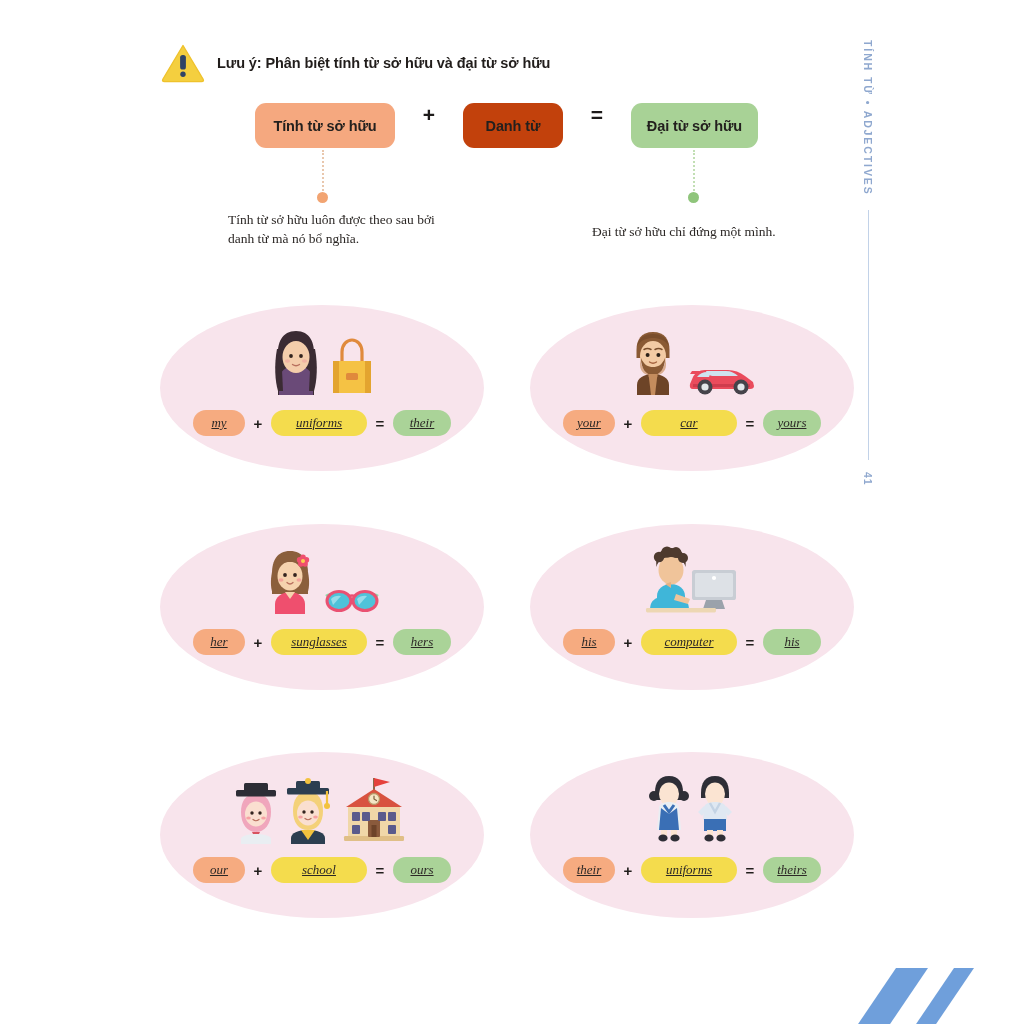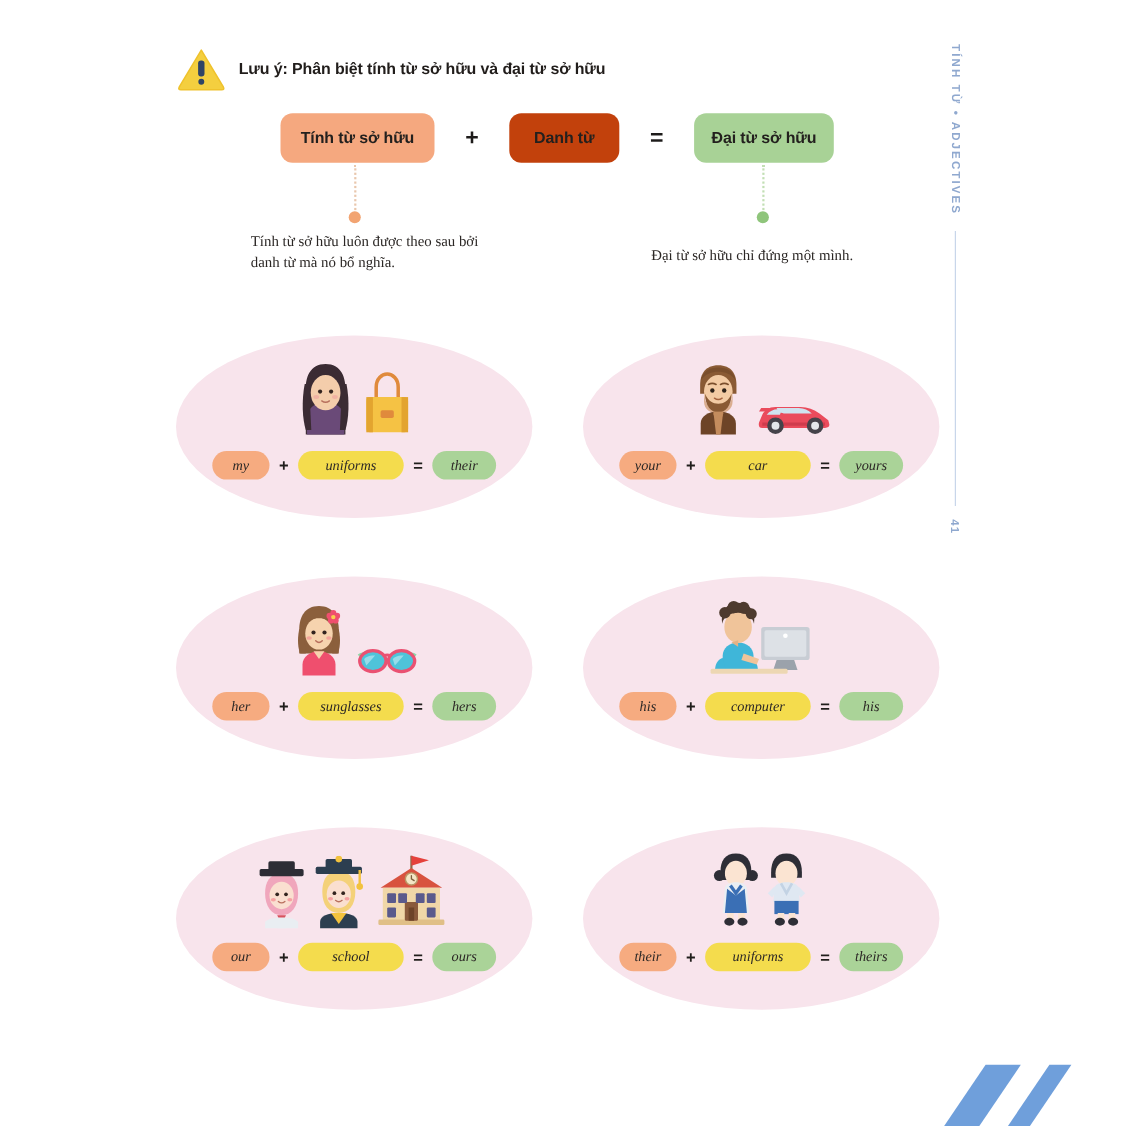--- a/index.html
+++ b/index.html
@@ -14,21 +14,21 @@
 
   
   .note-row{position:absolute;left:160px;top:42px;display:flex;align-items:center;gap:11px;}
   .warn-icon{width:46px;height:42px;flex:0 0 auto;}
   .note-title{
     font-size:14.5px;font-weight:bold;color:#211d1b;letter-spacing:-0.1px;
     white-space:nowrap;
   }
 
   
-  .formula{position:absolute;left:255px;top:103px;display:flex;align-items:center;}
+  .formula{position:absolute;left:255px;top:103px;display:flex;align-items:flex-start;}
   .fbox{
     border-radius:11px;height:45px;display:flex;align-items:center;justify-content:center;
     font-size:14.5px;font-weight:bold;color:#23201e;letter-spacing:-0.1px;white-space:nowrap;
   }
   .fbox.adj{width:140px;background:#f5a87f;}
   .fbox.noun{width:100px;background:#c2410c;}
   .fbox.pron{width:127px;background:#a8d296;}
   .fop{
     width:68px;text-align:center;font-size:21px;font-weight:bold;color:#1d1b1a;
   }
@@ -55,21 +55,21 @@
     position:absolute;width:324px;height:166px;border-radius:50%;
     background:#f8e4ec;
   }
   .ell-inner{position:absolute;inset:0;display:flex;flex-direction:column;align-items:center;}
   .art{height:72px;margin-top:20px;display:flex;align-items:flex-end;justify-content:center;gap:2px;}
   .art svg{display:block;}
   .eqrow{display:flex;align-items:center;justify-content:center;margin-top:13px;}
   .pill{
     height:26px;border-radius:13px;display:flex;align-items:center;justify-content:center;
     font-family:"Liberation Serif","DejaVu Serif",serif;font-style:italic;
-    font-size:13px;color:#2c2826;padding:0 6px;box-sizing:border-box;white-space:nowrap;
+    font-size:13px;color:#2c2826;padding:0 6px;box-sizing:border-box;white-space:nowrap;text-decoration:underline;
   }
   .pill.p-adj{background:#f6ab80;min-width:52px;}
   .pill.p-noun{background:#f4dc4d;min-width:96px;}
   .pill.p-pron{background:#aad398;min-width:58px;}
   .op{width:26px;text-align:center;font-size:15px;font-weight:bold;color:#201d1b;}
 
   
   .rail{position:absolute;left:862px;top:40px;display:flex;flex-direction:column;align-items:center;}
   .rail-text{
     writing-mode:vertical-rl;

